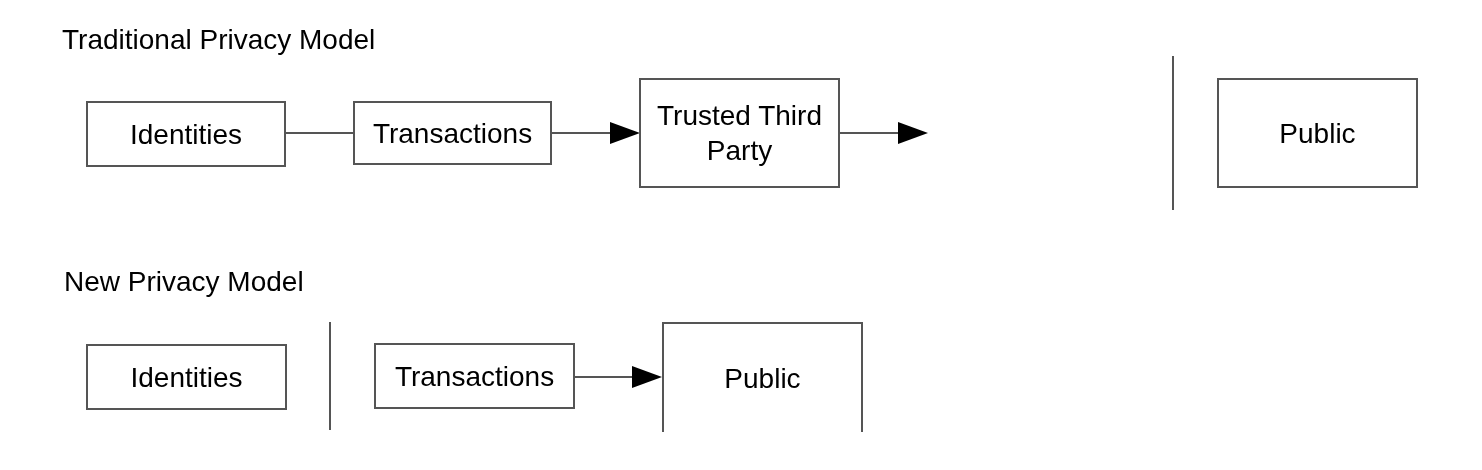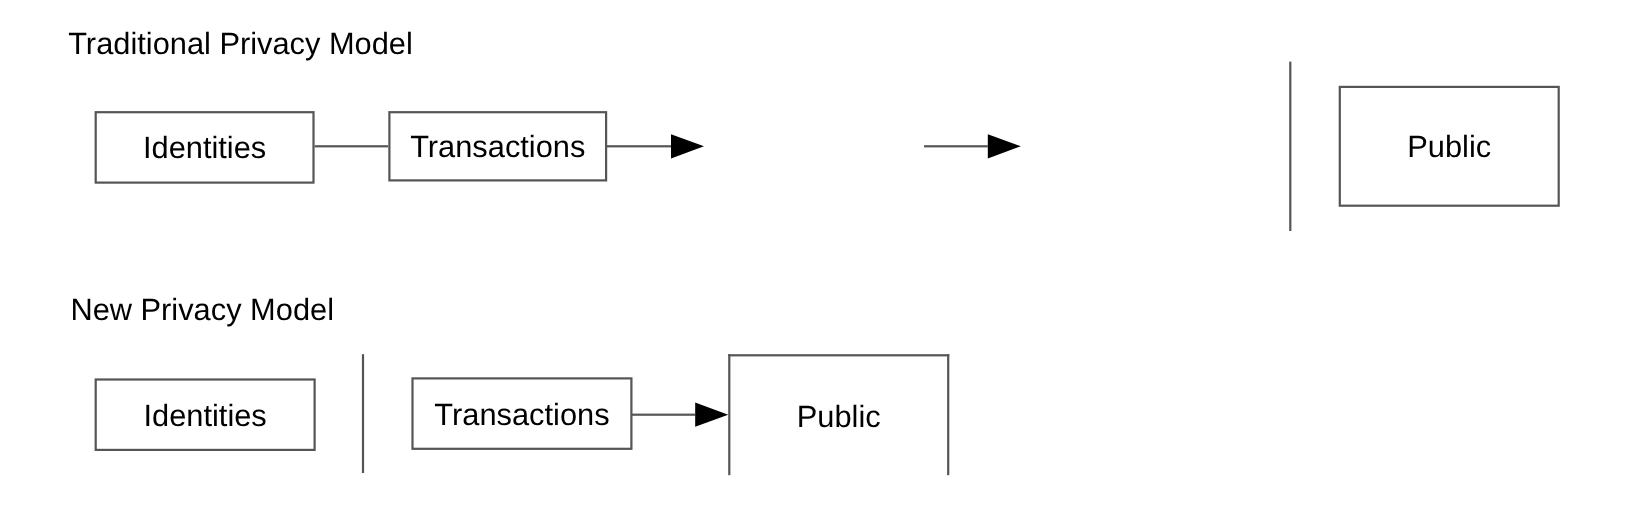--- a/index.html
+++ b/index.html
@@ -77,20 +77,23 @@
 
   <div class="hline" style="left:286px; top:132px; width:67px;"></div>
 
   <div class="box" style="left:353px; top:101px; width:199px; height:64px;">
     <span class="label">Transactions</span>
   </div>
 
   <div class="hline" style="left:551px; top:132px; width:60px;"></div>
   <div class="arrowhead" style="left:610px; top:122px;"></div>
 
+  <div class="box" style="left:639px; top:78px; width:201px; height:110px;">
+    <span class="label wrap-label">Trusted Third Party</span>
+  </div>
 
   <div class="hline" style="left:840px; top:132px; width:58px;"></div>
   <div class="arrowhead" style="left:898px; top:122px;"></div>
 
 
   <div class="vline" style="left:1172px; top:56px; height:154px;"></div>
 
   <div class="box" style="left:1217px; top:78px; width:201px; height:110px;">
     <span class="label">Public</span>
   </div>

